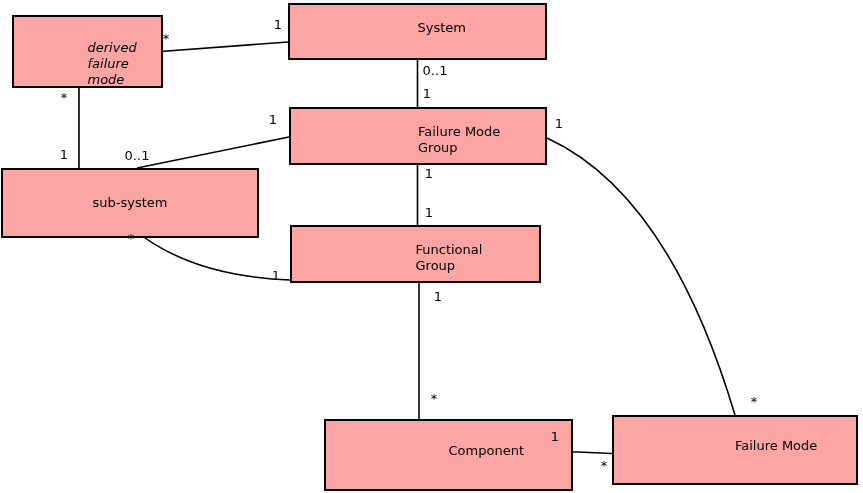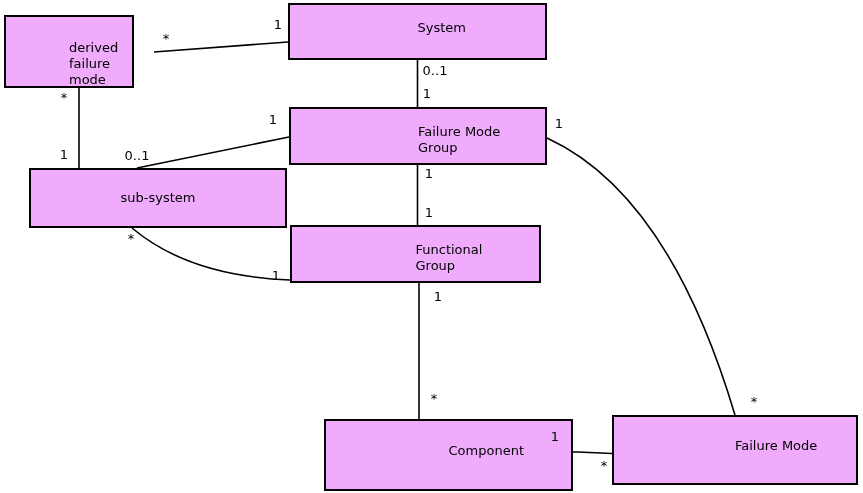--- a/index.html
+++ b/index.html
@@ -9,21 +9,21 @@
     background:#ffffff;
     font-family:"DejaVu Sans","Liberation Sans",sans-serif;
     color:#000;
     overflow:hidden;
   }
   .wires{position:absolute;left:0;top:0;width:863px;height:493px;}
   .wires path{stroke:#000;stroke-width:1.6;fill:none;}
   .node{
     position:absolute;
     box-sizing:border-box;
-    background:#f0abfc;
+    background:#fca5a5;
     border:2px solid #000;
   }
   .node-label{
     position:absolute;
     font-size:13px;
     line-height:16px;
     white-space:pre-line;
     color:#000;
   }
   
@@ -49,36 +49,36 @@
     <path d="M417.5 60 L417.5 107"></path>
     <path d="M79 88 L79 168"></path>
     <path d="M289 137 L137 168"></path>
     <path d="M417.5 165 L417.5 225"></path>
     <path d="M132 228 Q189 276 290 280"></path>
     <path d="M547 138 Q669 194 735 415"></path>
     <path d="M419 283 L419 419"></path>
     <path d="M544 452 L578 452 L612 453.5"></path>
   </svg>
 
-  <div class="node" style="left:4px;top:15px;width:130px;height:73px;">
+  <div class="node" style="left:12px;top:15px;width:151px;height:73px;font-style:italic;">
     <span class="node-label anchor-center-left">derived
 failure
 mode</span>
   </div>
 
   <div class="node" style="left:288px;top:3px;width:259px;height:57px;">
     <span class="node-label anchor-center-left">System</span>
   </div>
 
   <div class="node" style="left:289px;top:107px;width:258px;height:58px;">
     <span class="node-label anchor-center-left">Failure Mode
 Group</span>
   </div>
 
-  <div class="node" style="left:1px;top:168px;width:258px;height:60px;margin-left:28px;">
+  <div class="node" style="left:1px;top:168px;width:258px;height:70px;">
     <span class="node-label anchor-centered">sub-system</span>
   </div>
 
   <div class="node" style="left:290px;top:225px;width:251px;height:58px;">
     <span class="node-label anchor-center-left">Functional
 Group</span>
   </div>
 
   <div class="node" style="left:295px;top:419px;width:249px;height:72px;margin-left:29px;">
     <span class="node-label anchor-center-left">Component</span>

